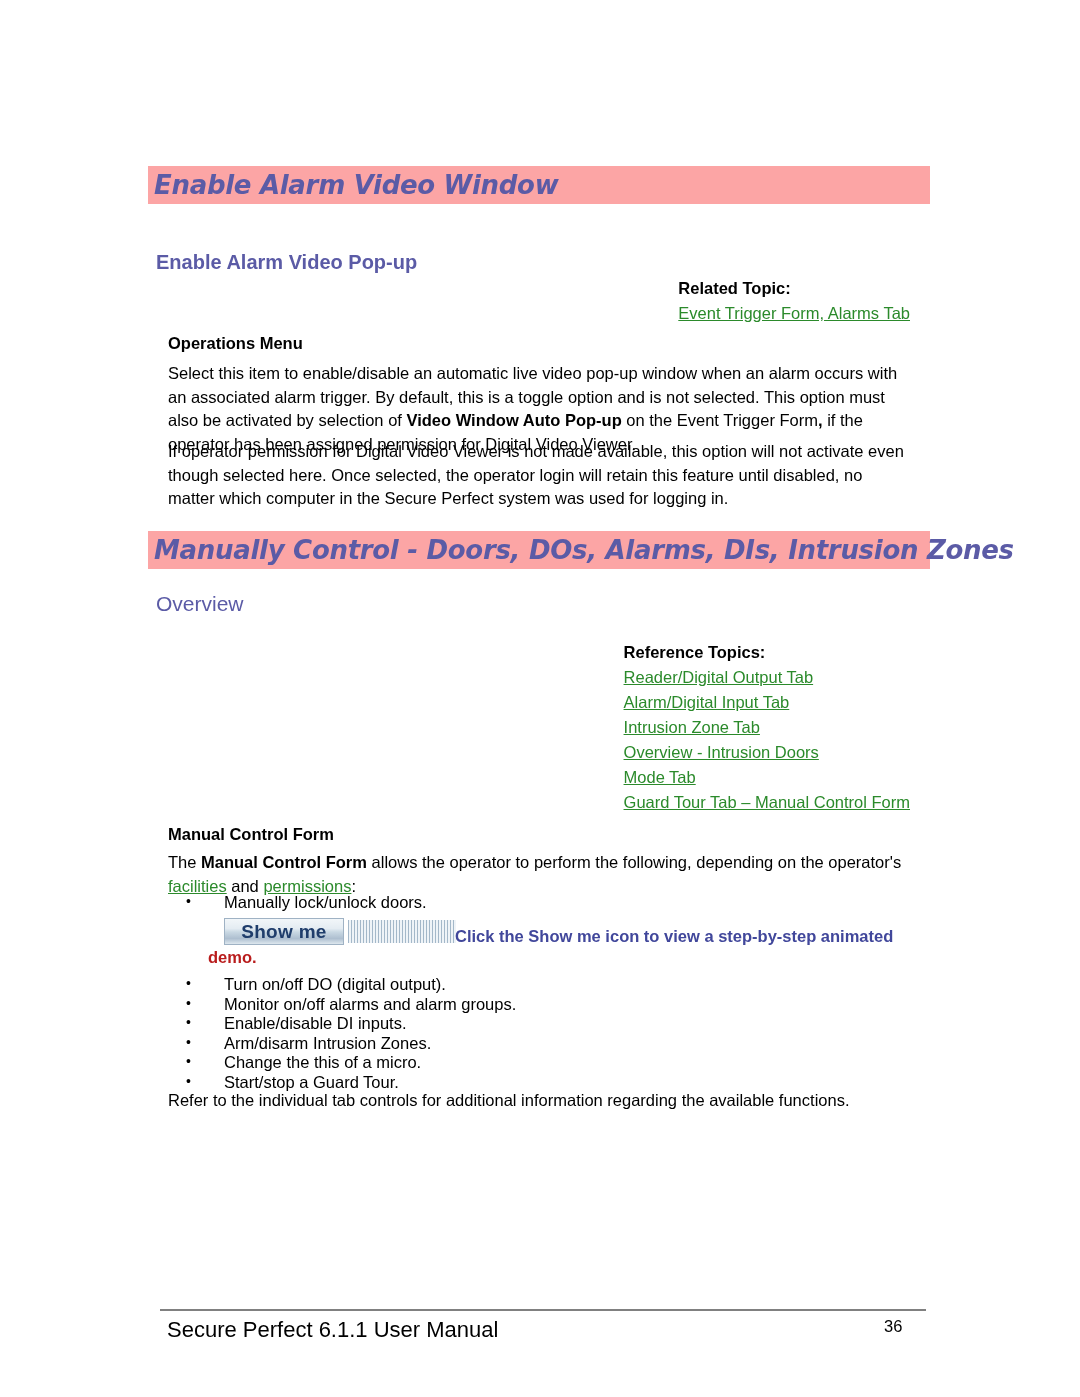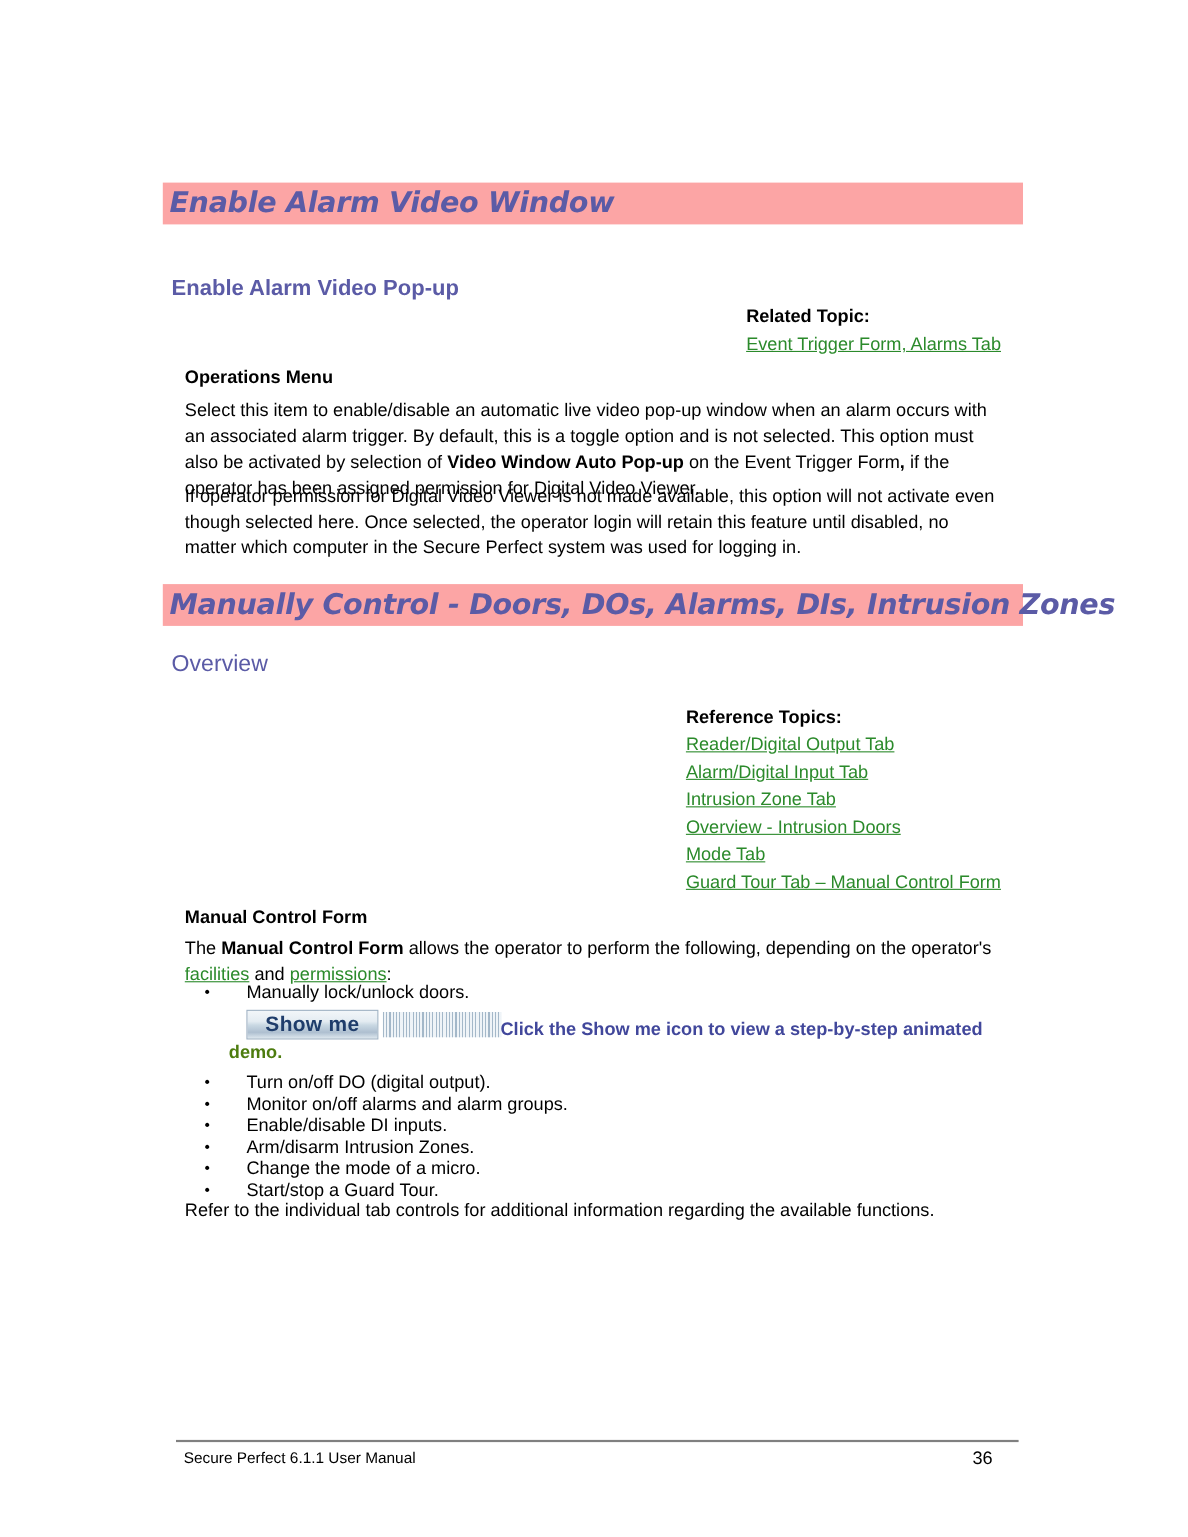--- a/index.html
+++ b/index.html
@@ -172,37 +172,37 @@
     font-weight: bold;
     line-height: 23px;
     color: #41479b;
   }
   .showme-caption2 {
     position: absolute;
     left: 208px;
     top: 948px;
     font-size: 16.5px;
     font-weight: bold;
-    color: #4d7c0f;
+    color: #b91c1c;
   }
 
   
   .footer-rule {
     position: absolute;
     left: 160px;
     top: 1309px;
     width: 766px;
     height: 2px;
     background: #808080;
   }
   .footer-left {
     position: absolute;
     left: 167px;
     top: 1317px;
-    font-size: 14px;
+    font-size: 22px;
     color: #000;
   }
   .footer-right {
     position: absolute;
     left: 884px;
     top: 1317px;
     font-size: 16.5px;
     color: #000;
   }
 </style>
@@ -260,21 +260,21 @@
   </div>
 
   <div class="showme-caption">Click the Show me icon to view a step-by-step animated</div>
   <div class="showme-caption2">demo.</div>
 
   <ul class="bullets" style="top:975px;">
     <li>Turn on/off DO (digital output).</li>
     <li>Monitor on/off alarms and alarm groups.</li>
     <li>Enable/disable DI inputs.</li>
     <li>Arm/disarm Intrusion Zones.</li>
-    <li>Change the mode of a micro.</li>
+    <li>Change the this of a micro.</li>
     <li>Start/stop a Guard Tour.</li>
   </ul>
 
   <div class="body-p" style="top:1089px;">Refer to the individual tab controls for additional information regarding the available functions.</div>
 
   <div class="footer-rule"></div>
   <div class="footer-left">Secure Perfect 6.1.1 User Manual</div>
   <div class="footer-right">36</div>
 
 </div>

